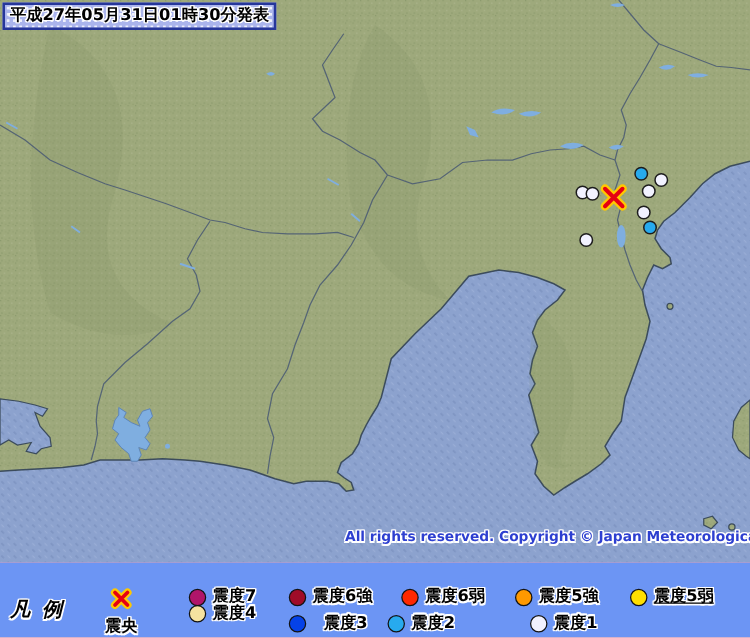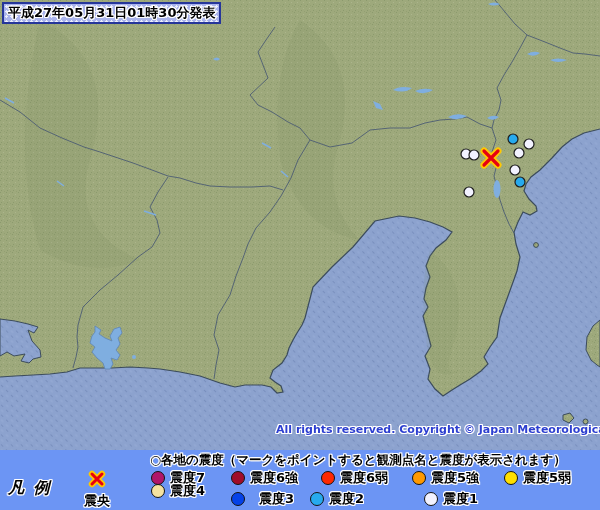--- a/index.html
+++ b/index.html
@@ -156,21 +156,20 @@
     </svg>
 
     <div class="announce-box oltext">
       <span>平成27年05月31日01時30分発表</span>
     </div>
 
     <div class="copyright">All rights reserved. Copyright © Japan Meteorological Agency</div>
   </div>
 
   <div class="legend">
-    <div class="legend-note oltext">○各地の震度（マークをポイントすると観測点名と震度が表示されます）</div>
     <div class="legend-title oltext">凡 例</div>
     <div class="epicenter-key">
       <svg width="18" height="18" viewBox="0 0 18 18">
         <path d="M4,4 L14,14 M14,4 L4,14" stroke="#FFC800" stroke-width="6.5" stroke-linecap="round" fill="none"></path>
         <path d="M4,4 L14,14 M14,4 L4,14" stroke="#E60012" stroke-width="3" stroke-linecap="round" fill="none"></path>
       </svg>
       <span class="lbl oltext">震央</span>
     </div>
     <div id="legend-items">
         <div class="legend-item" style="left: 151px; top: 20px;">
@@ -182,21 +181,21 @@
           <span class="oltext ilbl">震度6強</span>
         </div>
         <div class="legend-item" style="left: 321px; top: 20px; text-align: right;">
           <span class="dot" style="background: rgb(255, 40, 0);"></span>
           <span class="oltext ilbl">震度6弱</span>
         </div>
         <div class="legend-item" style="left: 412px; top: 20px;">
           <span class="dot" style="background: rgb(255, 153, 0);"></span>
           <span class="oltext ilbl">震度5強</span>
         </div>
-        <div class="legend-item" style="left: 504px; top: 20px;">
+        <div class="legend-item" style="left: 504px; top: 20px; text-decoration: underline;">
           <span class="dot" style="background: rgb(255, 223, 0);"></span>
           <span class="oltext ilbl">震度5弱</span>
         </div>
         <div class="legend-item" style="left: 151px; top: 33px;">
           <span class="dot" style="background: rgb(245, 226, 160);"></span>
           <span class="oltext ilbl">震度4</span>
         </div>
         <div class="legend-item" style="left: 231px; top: 41px; gap: 14px;">
           <span class="dot" style="background: rgb(5, 66, 232);"></span>
           <span class="oltext ilbl">震度3</span>

